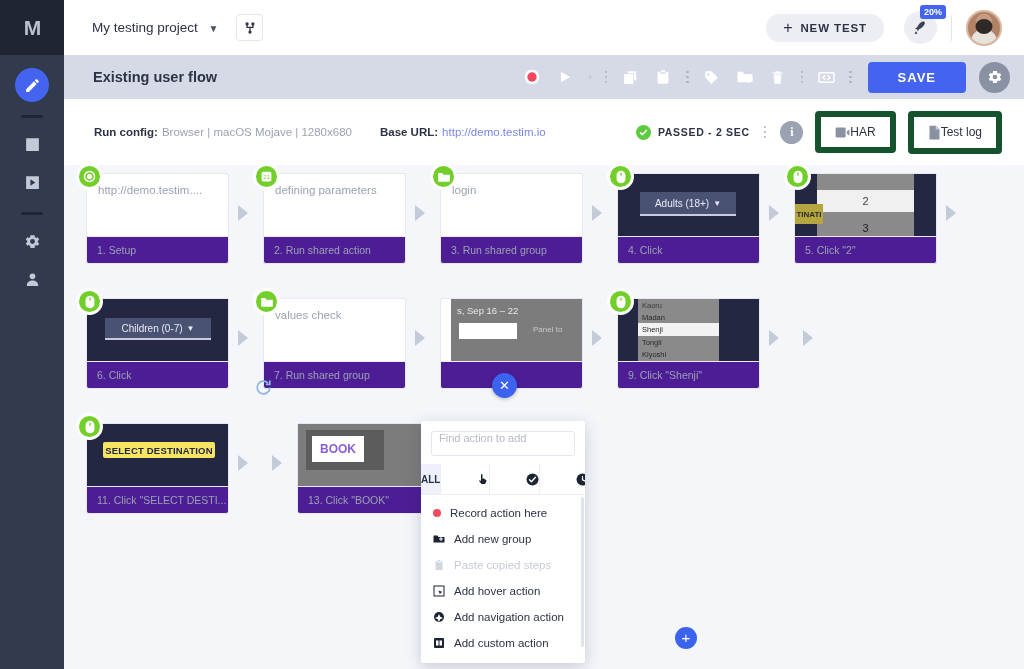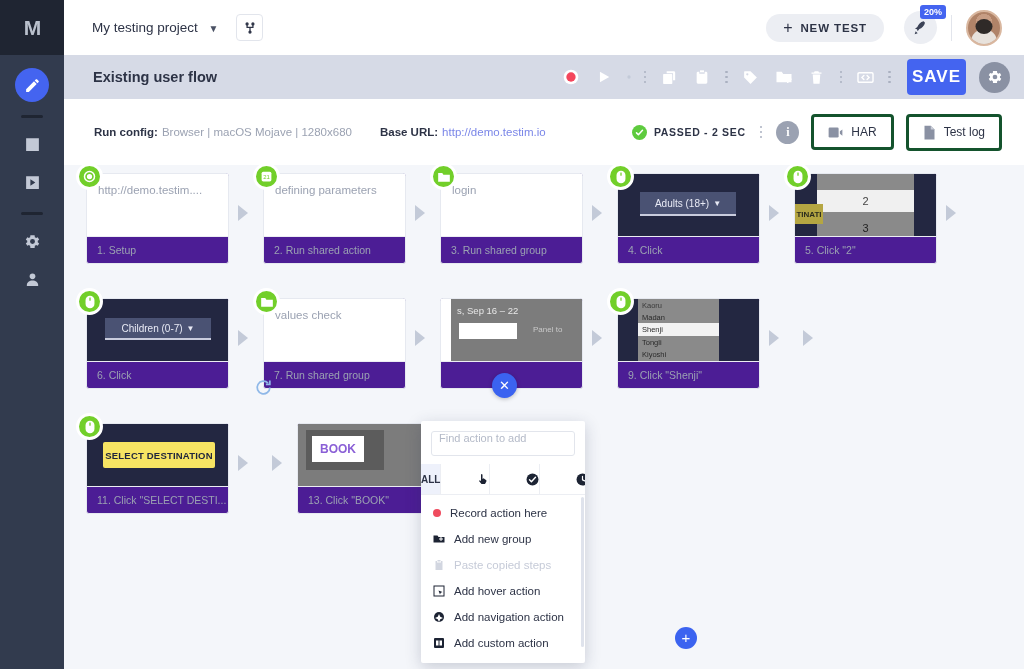--- a/index.html
+++ b/index.html
@@ -85,22 +85,22 @@
   .testname { margin-left: 29px; font-size: 14.5px; font-weight: bold; color: #2d3346; }
   .tools { display: flex; align-items: center; gap: 3px; margin-right: 14px; }
   .tbtn {
     width: 30px; height: 30px; display: flex; align-items: center; justify-content: center;
     cursor: pointer; border-radius: 4px;
   }
   .dots3 { display:flex; flex-direction:column; gap:2.5px; padding: 0 5px; }
   .dots3 i { width:2.5px; height:2.5px; border-radius:50%; background:#aab0c0; display:block; }
   .savebtn {
     background: #4464f0; color: #fff; border: none; border-radius: 4px;
-    font-size: 17px; font-weight: bold; letter-spacing: 1px;
-    padding: 8px 5px; margin-left: 8px; cursor: pointer;
+    font-size: 13px; font-weight: bold; letter-spacing: 1px;
+    padding: 8px 30px; margin-left: 8px; cursor: pointer;
   }
   .gearbtn {
     width: 31px; height: 31px; border-radius: 50%; background: #8a91a3;
     display: flex; align-items: center; justify-content: center;
     margin-left: 10px; cursor: pointer;
   }
 
   
   .runbar {
     position: absolute; left: 64px; top: 99px; width: 960px; height: 66px;
@@ -117,22 +117,22 @@
   .okdot {
     width: 15px; height: 15px; border-radius: 50%; background: #5ecb3e;
     display:flex; align-items:center; justify-content:center;
   }
   .iconbtn-round {
     width: 23px; height: 23px; border-radius: 50%; background: #9ba2b2; color:#fff;
     display:flex;align-items:center;justify-content:center;font-size:12px;font-weight:bold;
     font-family:"Liberation Serif", serif; cursor:pointer;
   }
   .pillbtn {
-    display: flex; align-items: center; gap: 8px;
-    border: 3px solid #14532d; border-radius: 4px; background: #fff;
+    display: flex; align-items: center; 
+    border: 6px solid #14532d; border-radius: 4px; background: #fff;
     padding: 8px 14px; font-size: 12px; color: #2d3346; cursor: pointer;
     margin-left: 12px;
   }
 
   
   .canvas {
     position: absolute; left: 64px; top: 165px; width: 960px; height: 504px;
     background: #f4f6fa;
   }
   .grid { position: relative; padding: 8px 0 0 22px; }
@@ -591,21 +591,21 @@
       <div class="srow">
 
         <div class="card">
           <div class="badge">
             <svg width="12" height="14" viewBox="0 0 16 22" fill="#fff">
                 <rect x="1" y="1" width="14" height="20" rx="7"></rect>
                 <rect x="7" y="4" width="2" height="5" fill="#72cf2a"></rect>
               </svg>
           </div>
           <div class="card-top tb-dark">
-            <div class="yellow-btn" style="left:16px;top:18px;width:112px;height:26px">SELECT DESTINATION</div>
+            <div class="yellow-btn" style="left:16px;top:18px;width:112px;height:16px">SELECT DESTINATION</div>
           </div>
           <div class="card-foot">11. Click "SELECT DESTI...</div>
         </div>
         <div class="arrow"></div>
 
         <div class="arrow"></div>
 
         <div class="card">
           <div class="card-top tb-grey">
             <div style="position:absolute;left:8px;top:6px;width:78px;height:40px;background:#5c5c5c"></div>

